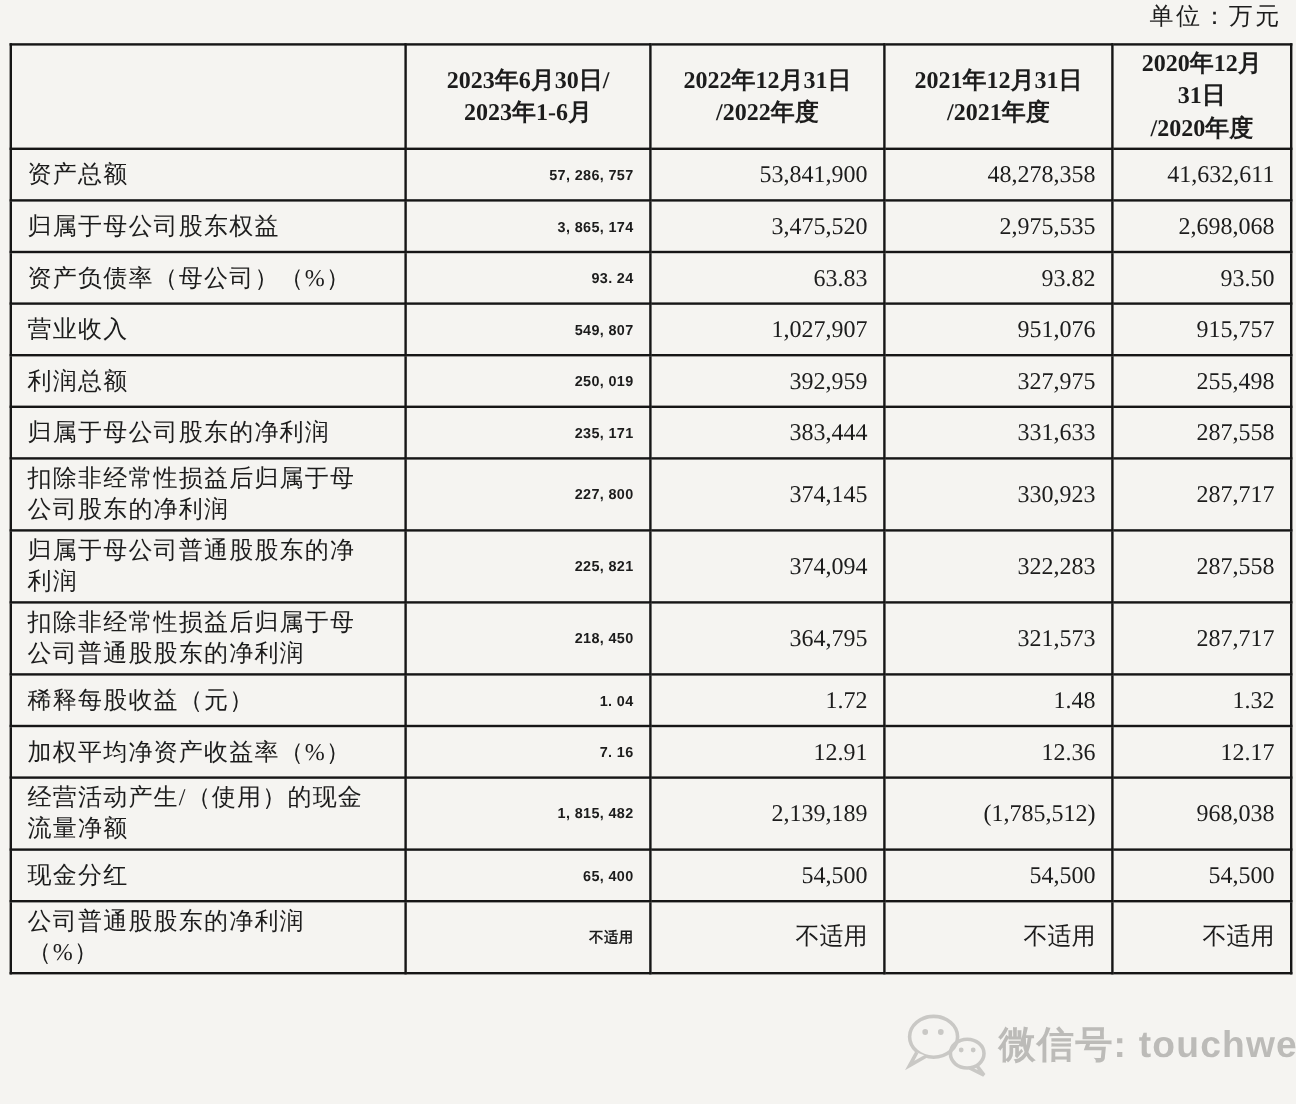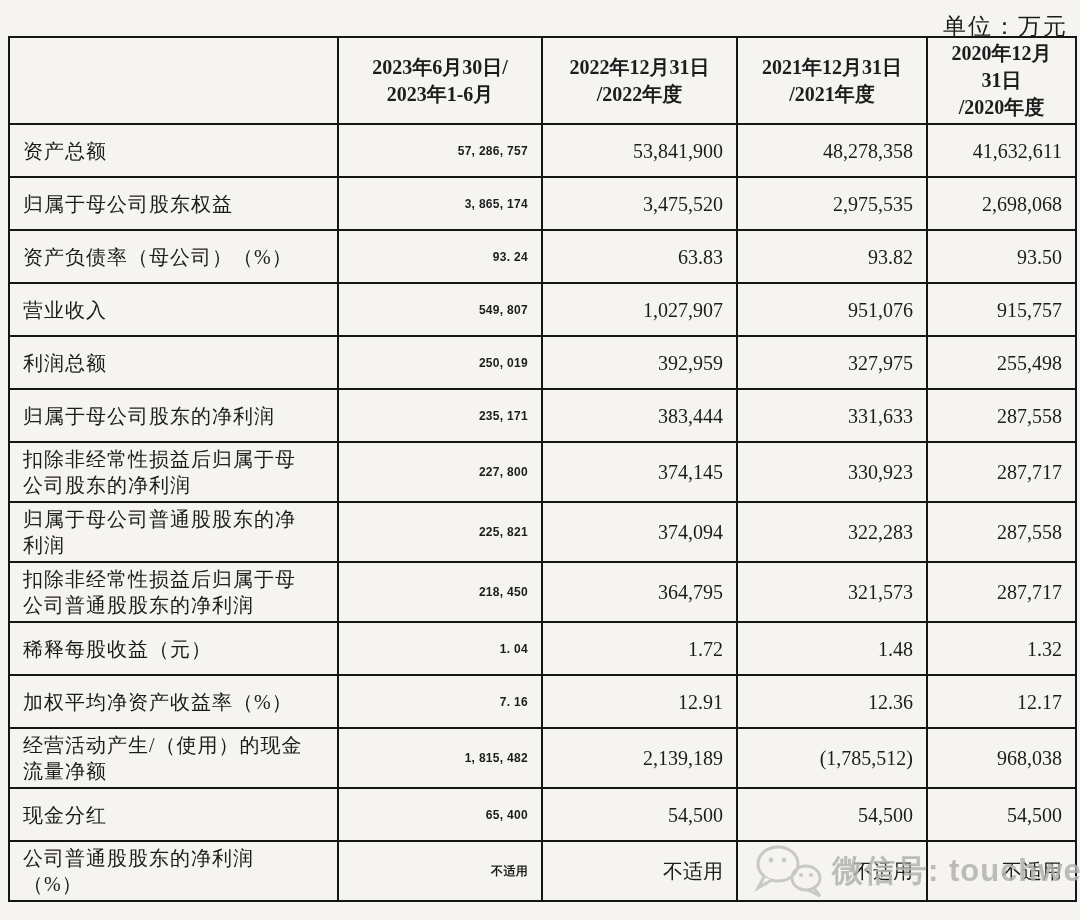--- a/index.html
+++ b/index.html
@@ -6,40 +6,40 @@
   html, body {
     width: 1080px; height: 920px;
     background: #f5f4f1;
     font-family: "Liberation Serif", "DejaVu Serif", serif;
     color: #1c1c1c;
     overflow: hidden;
     position: relative;
   }
   .unit-label {
     position: absolute;
-    top: 11px; right: 12px;
-    font-size: 23px;
+    top: 0; right: 12px;
+    font-size: 20px;
     letter-spacing: 2px;
     color: #1c1c1c;
   }
   table.fin-table {
     position: absolute;
     left: 8px; top: 36px;
     width: 1067px;
     border-collapse: collapse;
     table-layout: fixed;
   }
   .fin-table th, .fin-table td {
     border: 2px solid #161616;
     vertical-align: middle;
     white-space: pre-line;
     font-size: 20px;
   }
   .fin-table thead tr { height: 82px; }
-  .fin-table tbody tr { height: 53px; }
+  .fin-table tbody tr { height: 43px; }
   .corner-cell { background: transparent; }
   .head-cell {
     font-weight: 700;
     text-align: center;
     line-height: 27px;
     font-family: "Liberation Serif", "DejaVu Serif", serif;
     padding: 2px 4px;
   }
   .label-cell {
     font-weight: 400;

